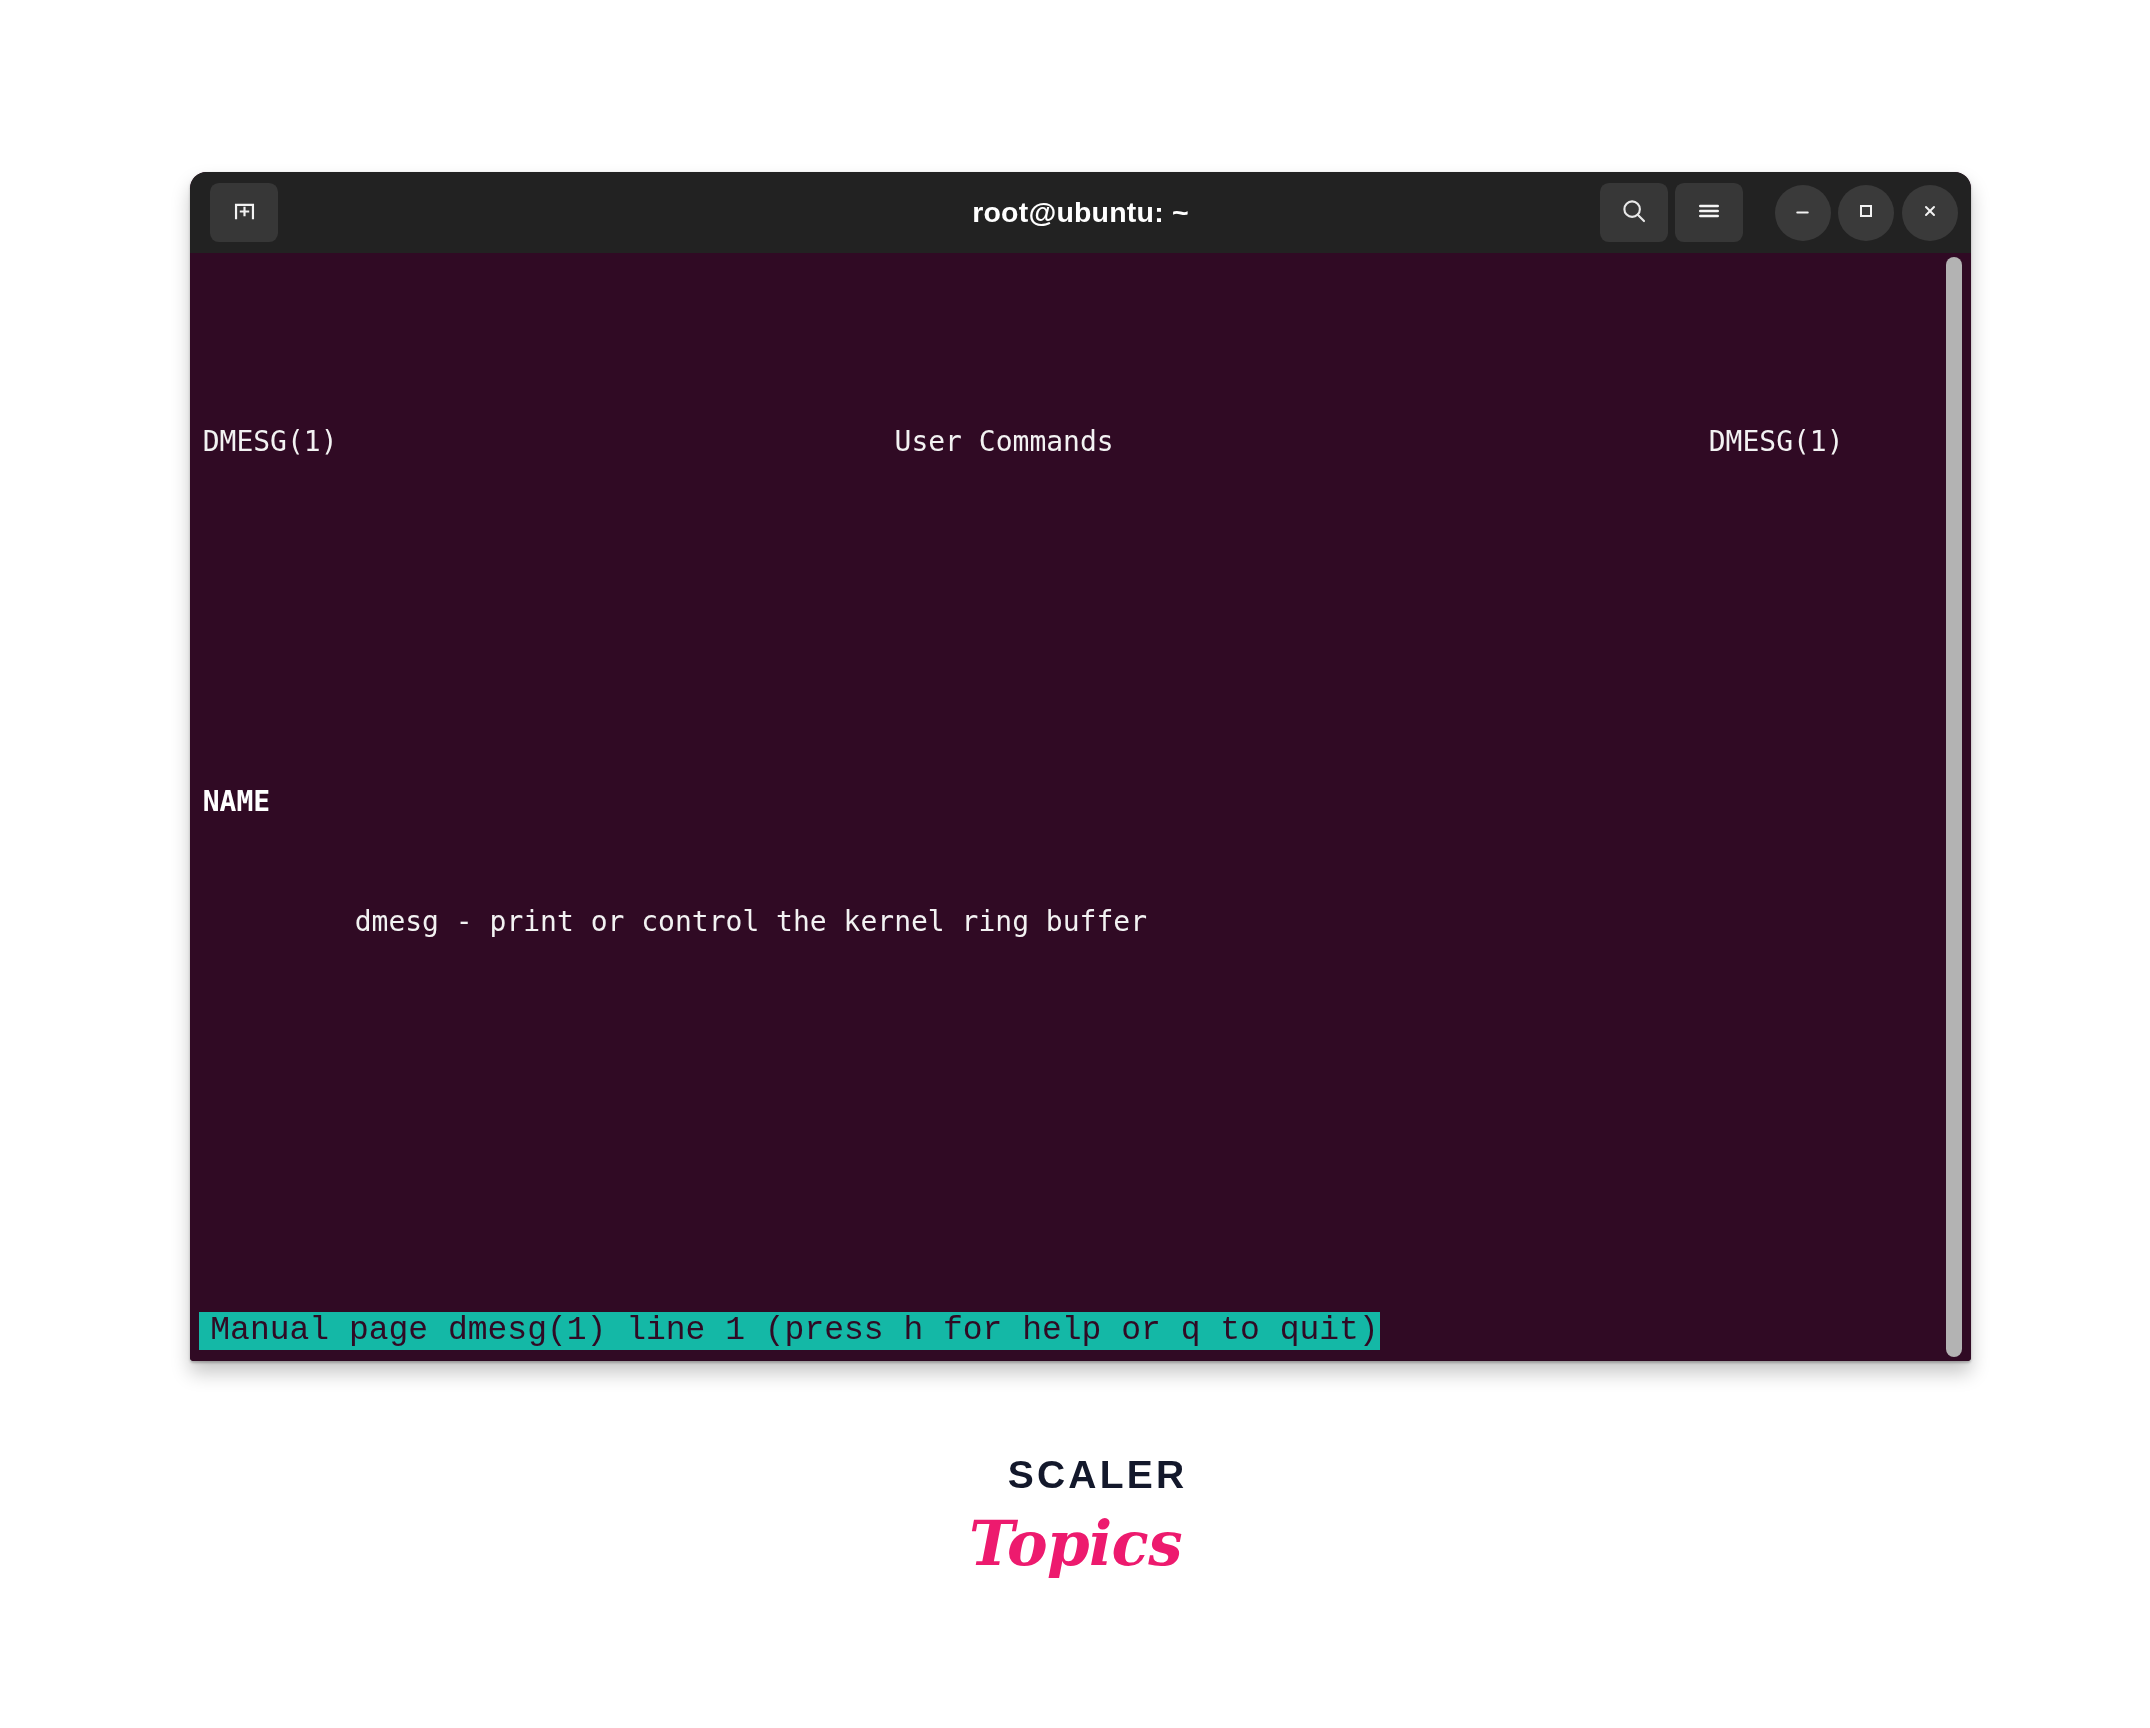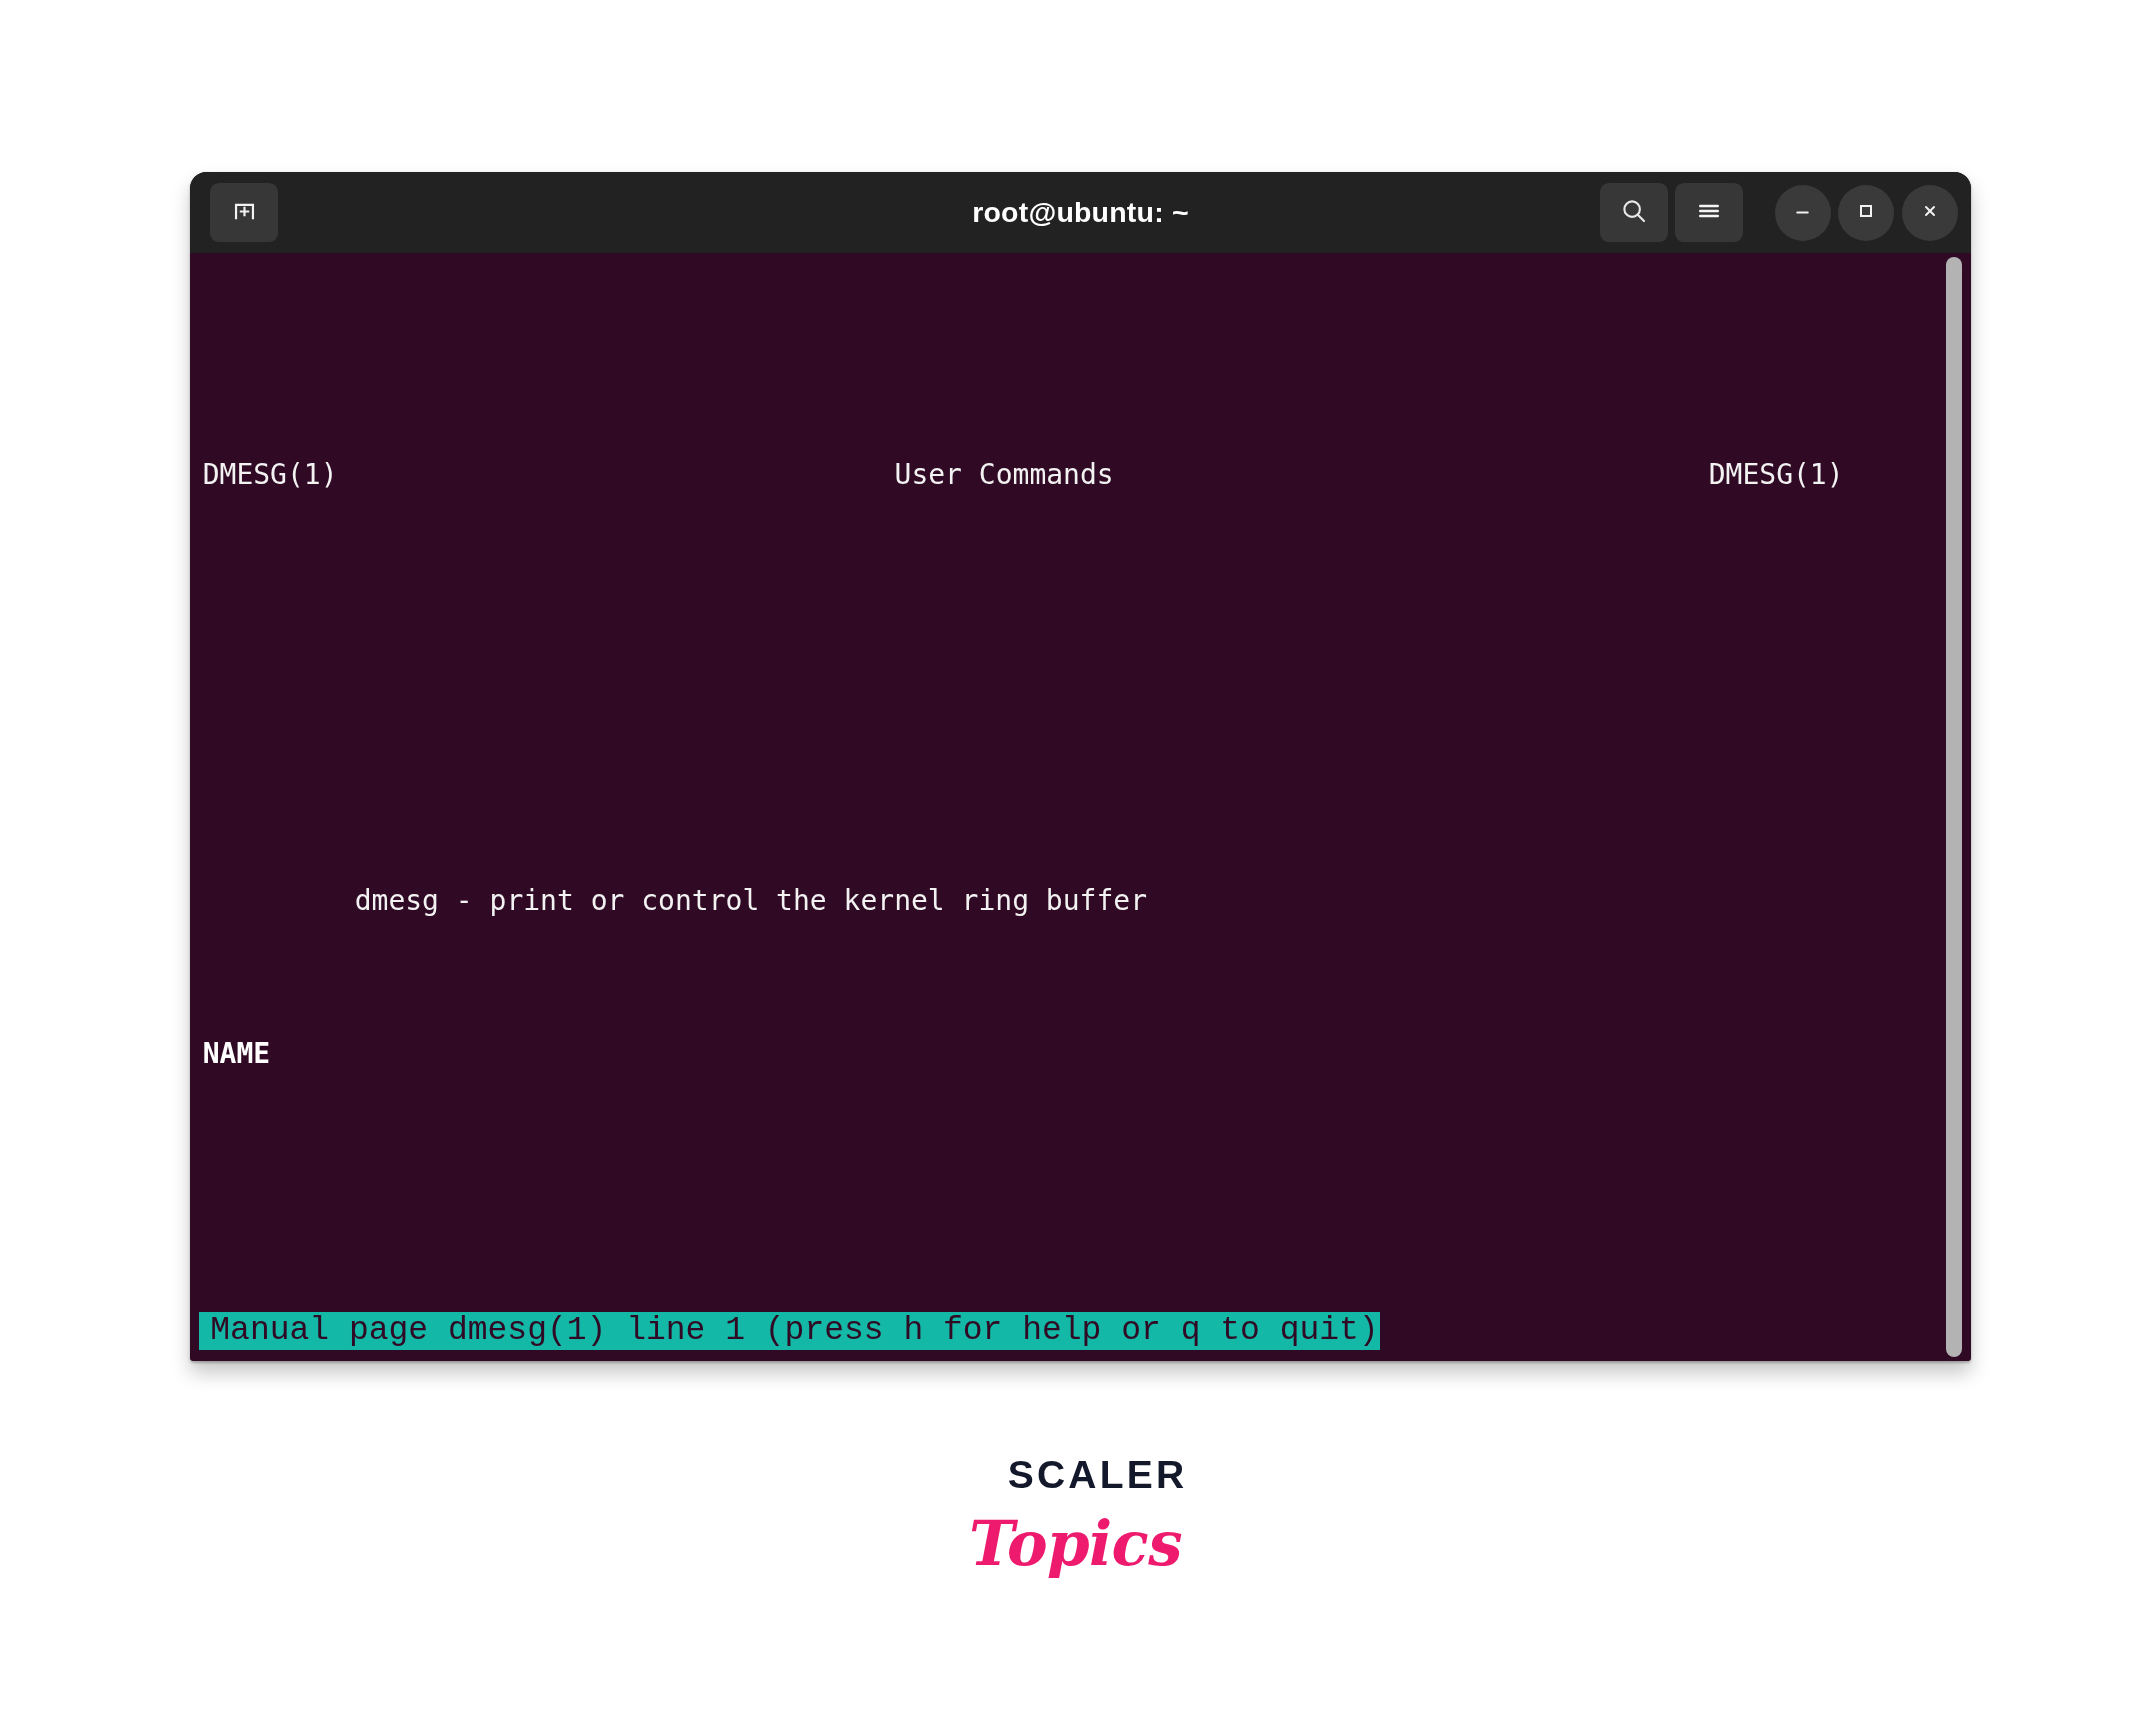--- a/index.html
+++ b/index.html
@@ -104,21 +104,21 @@
     top: 8.9px;
     right: 51px;
     font-family: "DejaVu Sans Mono", "Liberation Mono", monospace;
     font-size: 28px;
     line-height: 40px;
     color: #f2f2f2;
     white-space: pre;
     letter-spacing: 0px;
   }
 
-  .term-line { height: 40px; margin-top: 33px; }
+  .term-line { height: 40px; }
   .bold { font-weight: bold; color: #ffffff; }
   .indent { display: inline-block; }
 
   #scrollbar-track {
     position: absolute;
     right: 8.9px;
     top: 3.8px;
     bottom: 3.8px;
     width: 16.4px;
   }
@@ -245,22 +245,22 @@
     <div id="terminal-body">
 
       <div id="term-text">
 
         
         <div class="term-line"><span>DMESG(1)</span><span class="indent" style="width:557px"></span><span>User Commands</span><span class="indent" style="width:595px"></span><span>DMESG(1)</span></div>
 
         <div class="term-line"> </div>
 
         
+        <div class="term-line"><span class="bold">NAME</span></div>
         <div class="term-line"><span class="indent" style="width:152px"></span><span>dmesg - print or control the kernel ring buffer</span></div>
-        <div class="term-line"><span class="bold">NAME</span></div>
 
         <div class="term-line"> </div>
 
         
 
         
         
 
         
         

